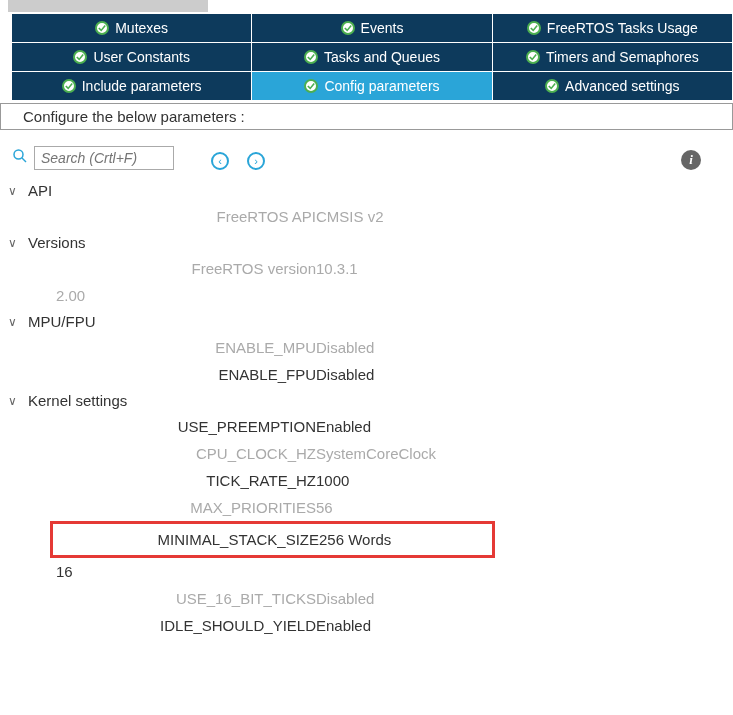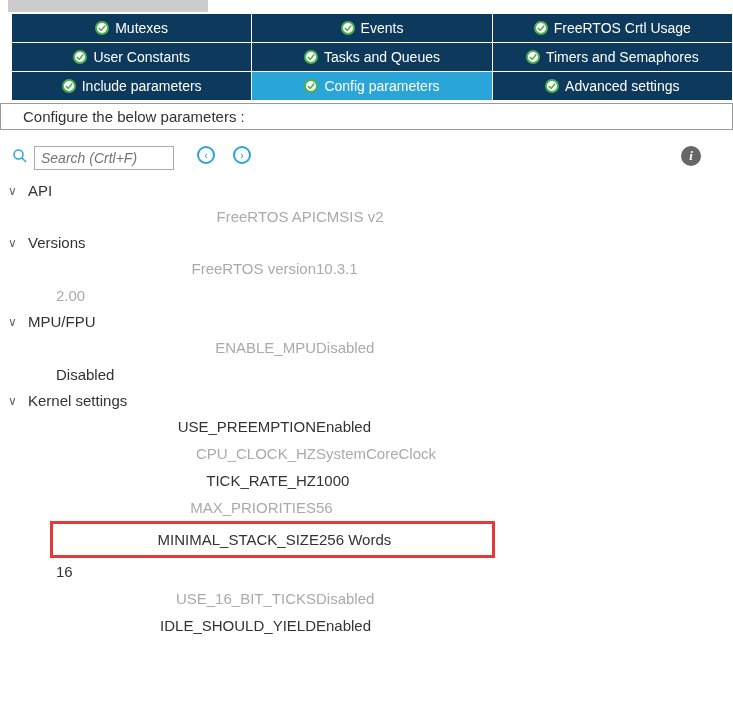--- a/index.html
+++ b/index.html
@@ -43,23 +43,23 @@
   .instruction {
     border: 1px solid #999;
     padding: 4px 22px;
     font-size: 15px;
     color: #333;
     margin: 2px 0 8px 0;
   }
   
   .toolbar {
     display: flex;
-    align-items: flex-start;
+    align-items: flex-end;
     padding: 8px 12px;
-    gap: 7px;
+    gap: 21px;
   }
   .search-wrap {
     display: flex;
     align-items: center;
     gap: 6px;
   }
   .search-icon { color: #2aa5d8; font-size: 16px; }
   .search-input {
     border: 1px solid #aaa;
     padding: 3px 6px;
@@ -152,21 +152,21 @@
           </svg>
         </span>
       <span>Events</span>
     </div>
     <div class="tab">
       <span class="check-icon">
           <svg viewBox="0 0 10 10">
             <path d="M1 5 L4 8 L9 2" stroke="#4caf50" stroke-width="2" fill="none"></path>
           </svg>
         </span>
-      <span>FreeRTOS Crtl Usage</span>
+      <span>FreeRTOS Tasks Usage</span>
     </div>
   </div>
   <div class="tab-row">
     <div class="tab">
       <span class="check-icon">
           <svg viewBox="0 0 10 10">
             <path d="M1 5 L4 8 L9 2" stroke="#4caf50" stroke-width="2" fill="none"></path>
           </svg>
         </span>
       <span>User Constants</span>
@@ -260,20 +260,21 @@
 
   <div class="group-header">
     <span class="chevron">∨</span>
     <span>MPU/FPU</span>
   </div>
   <div class="param-row muted">
     <span class="param-label">ENABLE_MPU</span>
     <span class="param-value">Disabled</span>
   </div>
   <div class="param-row">
+    <span class="param-label">ENABLE_FPU</span>
     <span class="param-value">Disabled</span>
   </div>
 
   <div class="group-header">
     <span class="chevron">∨</span>
     <span>Kernel settings</span>
   </div>
   <div class="param-row">
     <span class="param-label">USE_PREEMPTION</span>
     <span class="param-value">Enabled</span>

